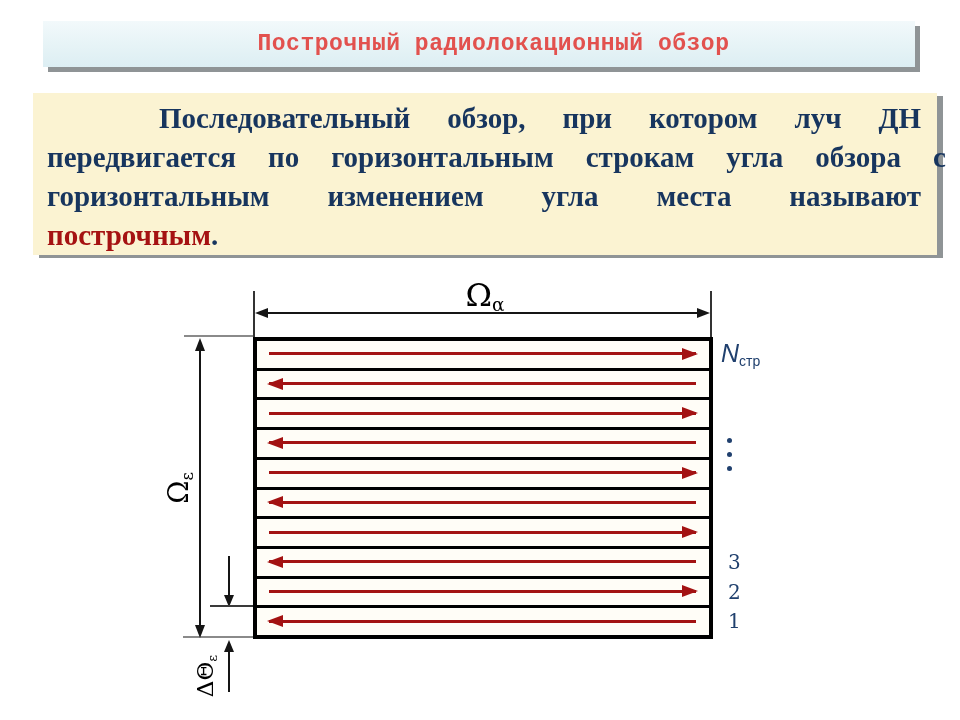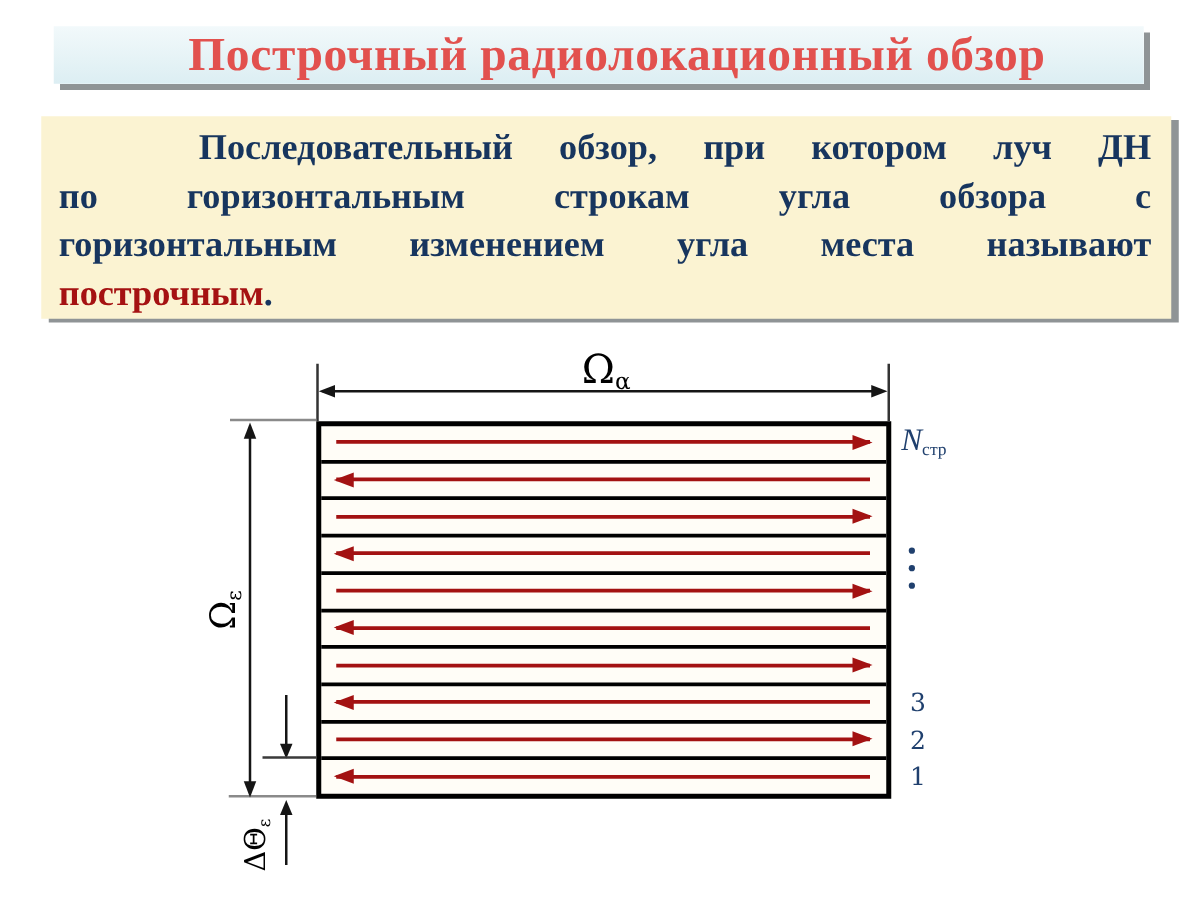--- a/index.html
+++ b/index.html
@@ -4,22 +4,22 @@
 <style>
   html,body{margin:0;padding:0;background:#ffffff;}
   .slide{position:relative;width:960px;height:720px;background:#ffffff;overflow:hidden;
          font-family:"Liberation Serif",serif;}
 
   
   .title-bar{position:absolute;left:43px;top:21px;width:872px;height:46px;
     background:linear-gradient(180deg,#f2f9fb 0%,#e6f3f6 55%,#dceef3 100%);
     box-shadow:5px 5px 0 0 #8f9496;
     display:flex;align-items:center;justify-content:center;}
-  .title-bar .title-text{color:var(--title-text);font-family:Liberation Serif, serif;
-    font-weight:bold;font-size:38px;letter-spacing:0.5px;margin-left:29px;}
+  .title-bar .title-text{color:var(--title-text);font-family:Liberation Mono, monospace;
+    font-weight:bold;font-size:23px;letter-spacing:0.5px;margin-left:29px;}
 
   
   .definition-box{position:absolute;left:33px;top:93px;width:904px;height:162px;
     background:var(--definition-bg);box-shadow:6px 3px 0 0 #8f9496;box-sizing:border-box;
     padding:6px 16px 0 14px;color:var(--body-text);font-weight:bold;font-size:29px;}
   .def-line{line-height:39px;white-space:nowrap;gap:32px;}
   .def-line.justify{display:flex;justify-content:space-between;}
   .def-line.indent{padding-left:112px;}
   .def-line .hl{color:var(--highlight-text);}
 
@@ -65,21 +65,21 @@
     border-bottom:5px solid transparent;border-left:13px solid #151515;}
   .tri-v-up{left:195px;top:338px;border-left:5px solid transparent;
     border-right:5px solid transparent;border-bottom:13px solid #151515;}
   .tri-v-down{left:195px;top:625px;border-left:5px solid transparent;
     border-right:5px solid transparent;border-top:13px solid #151515;}
   .tri-dt-down{left:224px;top:595px;border-left:5px solid transparent;
     border-right:5px solid transparent;border-top:12px solid #151515;}
   .tri-dt-up{left:224px;top:640px;border-left:5px solid transparent;
     border-right:5px solid transparent;border-bottom:12px solid #151515;}
 
-  .lbl-nstr{position:absolute;left:721px;top:339px;font-family:Liberation Serif, serif;
+  .lbl-nstr{position:absolute;left:721px;top:339px;font-family:Liberation Sans, sans-serif;
     font-size:25px;font-style:italic;color:var(--diagram-navy);}
   .lbl-nstr sub{font-size:14px;font-style:normal;vertical-align:-0.3em;}
   .dots-col{position:absolute;left:727px;top:438px;display:flex;flex-direction:column;gap:9px;}
   .dots-col .dot{width:5px;height:5px;border-radius:50%;background:var(--diagram-navy);}
   .row-num{position:absolute;left:728px;font-family:"DejaVu Serif",serif;font-size:20px;
     color:var(--diagram-navy);}
   .row-num.n3{top:550px;} .row-num.n2{top:580px;} .row-num.n1{top:609px;}
 </style>
 </head>
 <body>
@@ -94,20 +94,21 @@
     <div>
         <div class="def-line justify indent">
           <span>Последовательный</span>
           <span>обзор,</span>
           <span>при</span>
           <span>котором</span>
           <span>луч</span>
           <span>ДН</span>
         </div>
         <div class="def-line justify">
+          <span>передвигается</span>
           <span>по</span>
           <span>горизонтальным</span>
           <span>строкам</span>
           <span>угла</span>
           <span>обзора</span>
           <span>с</span>
         </div>
         <div class="def-line justify">
           <span>горизонтальным</span>
           <span>изменением</span>

